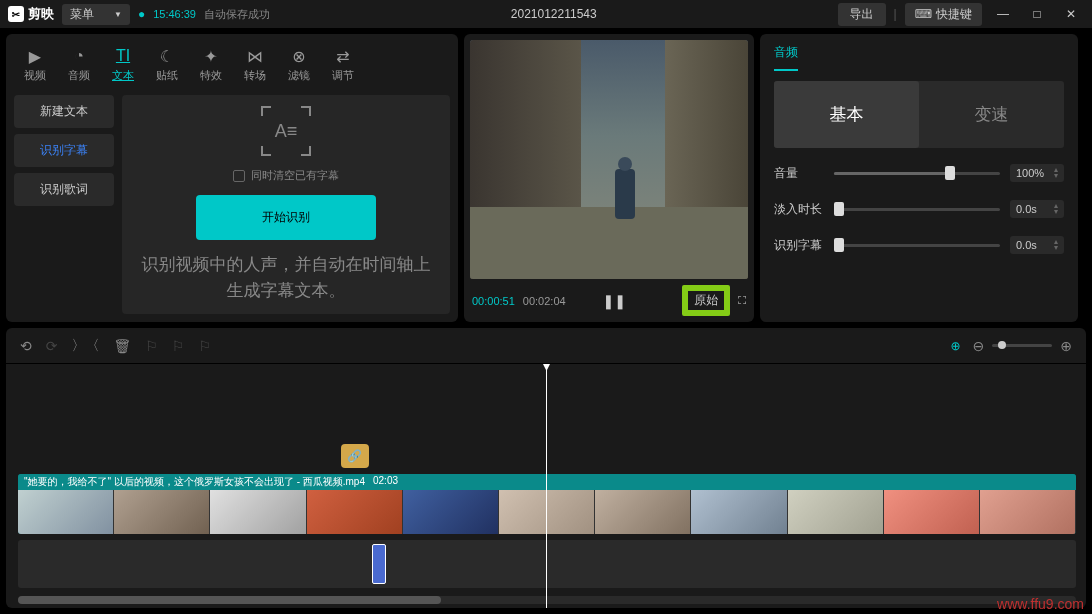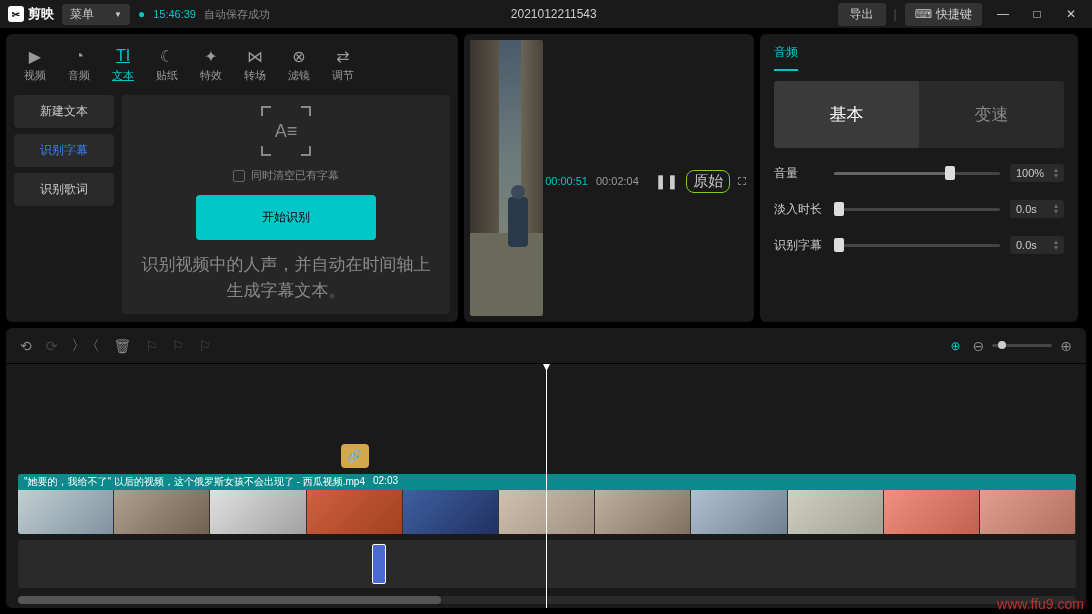--- a/index.html
+++ b/index.html
@@ -32,35 +32,35 @@
 .corner { position: absolute; width: 10px; height: 10px; border: 2px solid #888; }
 .c-tl { top: 0; left: 0; border-right: none; border-bottom: none; }
 .c-tr { top: 0; right: 0; border-left: none; border-bottom: none; }
 .c-bl { bottom: 0; left: 0; border-right: none; border-top: none; }
 .c-br { bottom: 0; right: 0; border-left: none; border-top: none; }
 .check-opt { color: #888; font-size: 11px; display: flex; align-items: center; gap: 6px; }
 .check-opt::before { content: ''; width: 10px; height: 10px; border: 1px solid #666; border-radius: 2px; display: inline-block; }
 .primary-btn { background: #00c8c8; color: #000; padding: 14px 36px; border-radius: 4px; cursor: pointer; font-size: 12px; border: none; width: 180px; }
 .desc { color: #888; font-size: 17px; text-align: center; line-height: 1.5; }
 
-.preview-panel { width: 290px; background: #1a1a1a; border-radius: 6px; display: flex; padding: 6px; }
+.preview-panel { width: 290px; background: #1a1a1a; border-radius: 6px; display: flex; flex-direction: column; padding: 6px; }
 .video-box { flex: 1; background: linear-gradient(180deg, #4a5a6a 0%, #6a7a7a 40%, #8a8a7a 100%); border-radius: 3px; position: relative; display: flex; align-items: flex-end; justify-content: center; overflow: hidden; }
 .subtitle { color: #fff; font-size: 11px; text-shadow: 1px 1px 2px #000; margin-bottom: 20px; }
 .scene { position: absolute; inset: 0; }
 .wall-l { position: absolute; left: 0; top: 0; width: 40%; height: 100%; background: linear-gradient(90deg, #3a3530 0%, #5a5548 100%); }
 .wall-r { position: absolute; right: 0; top: 0; width: 30%; height: 100%; background: linear-gradient(270deg, #4a4538 0%, #6a6555 100%); }
 .ground { position: absolute; bottom: 0; width: 100%; height: 30%; background: #6a6a5a; }
 .person { position: absolute; left: 52%; bottom: 25%; width: 20px; height: 50px; background: #2a3a4a; border-radius: 4px; }
 .person::before { content: ''; position: absolute; top: -12px; left: 3px; width: 14px; height: 14px; background: #3a4a5a; border-radius: 50%; }
 .controls { display: flex; align-items: center; gap: 8px; padding: 6px 2px 0; font-size: 11px; }
 .time-cur { color: #00c8c8; }
 .time-total { color: #999; }
 .play-btn { cursor: pointer; color: #ccc; font-size: 14px; }
 .ctrl-right { margin-left: auto; display: flex; gap: 8px; align-items: center; }
-.ratio-btn { border: 1px solid #84cc16; padding: 1px 6px; border-radius: 8px; cursor: pointer; font-size: 15px; }
+.ratio-btn { border: 6px solid #84cc16; padding: 1px 6px; border-radius: 2px; cursor: pointer; font-size: 12px; }
 
 .right-panel { width: 318px; background: #1a1a1a; border-radius: 6px; padding: 10px 14px; display: flex; flex-direction: column; }
 .panel-title { color: #00c8c8; font-size: 12px; padding-bottom: 8px; border-bottom: 2px solid #00c8c8; width: fit-content; margin-bottom: 10px; }
 .sub-tabs { display: flex; background: #2a2a2a; border-radius: 3px; margin-bottom: 16px; }
 .sub-tab { flex: 1; text-align: center; padding: 22px; cursor: pointer; color: #888; font-size: 17px; }
 .sub-tab.active { background: #3a3a3a; color: #fff; border-radius: 3px; }
 .prop-row { display: flex; align-items: center; gap: 10px; margin-bottom: 18px; }
 .prop-label { width: 50px; color: #ccc; font-size: 12px; }
 .slider { flex: 1; height: 3px; background: #444; border-radius: 2px; position: relative; cursor: pointer; }
 .slider-fill { position: absolute; height: 100%; background: #666; border-radius: 2px; }

